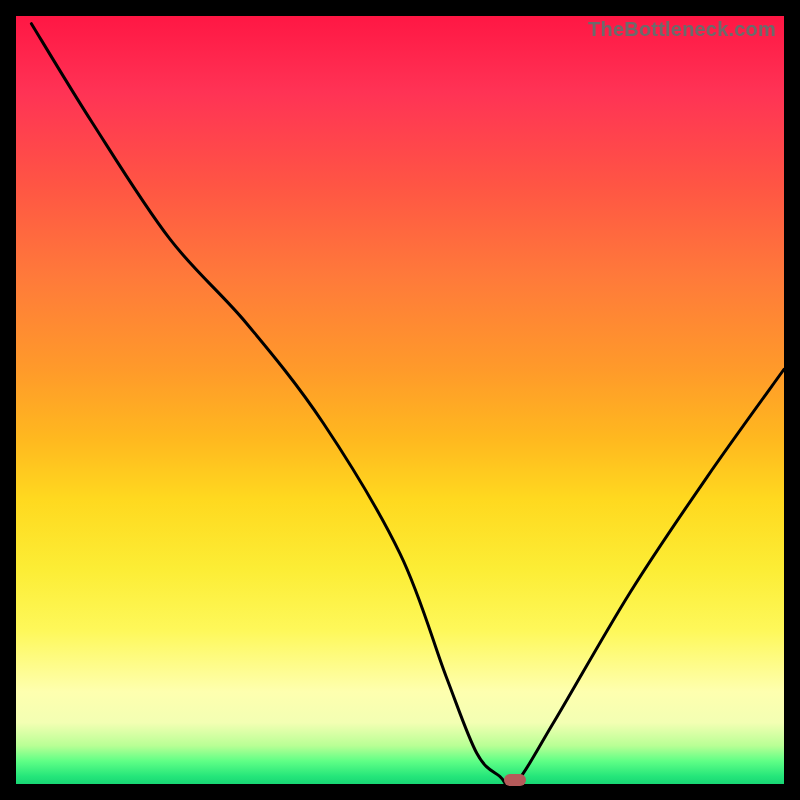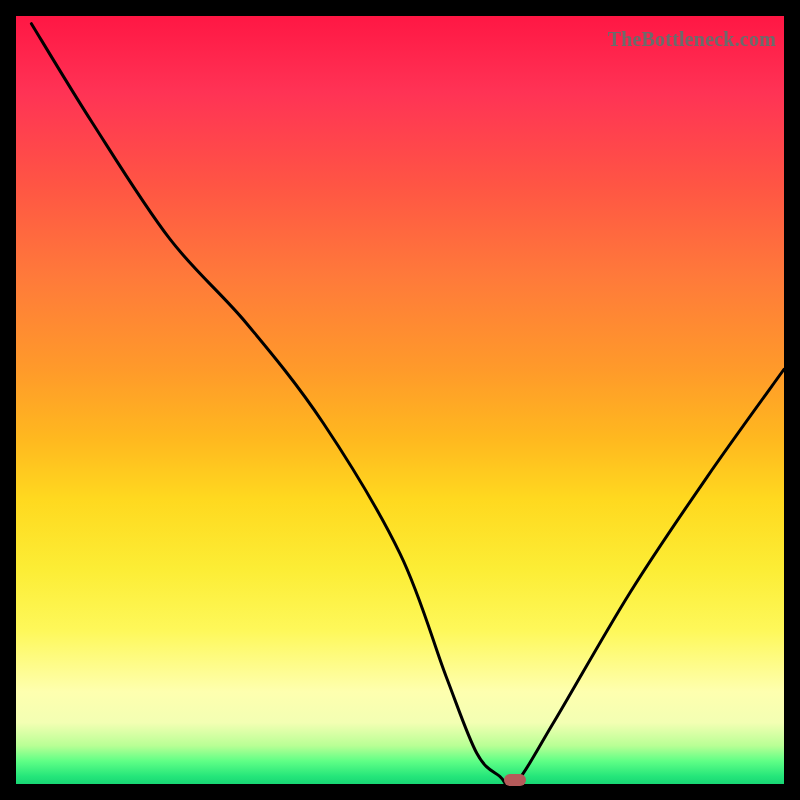--- a/index.html
+++ b/index.html
@@ -43,23 +43,23 @@
   }
   svg.curve {
     position: absolute;
     left: 0;
     top: 0;
     width: 768px;
     height: 768px;
   }
   .watermark {
     position: absolute;
-    top: 12px;
+    top: 2px;
     right: 8px;
-    font-family: Liberation Serif, serif;
+    font-family: Liberation Sans, sans-serif;
     font-size: 20px;
     font-weight: 600;
     color: #6b6b6b;
     letter-spacing: 0.2px;
     user-select: none;
   }
   .marker {
     position: absolute;
     width: 22px;
     height: 12px;

